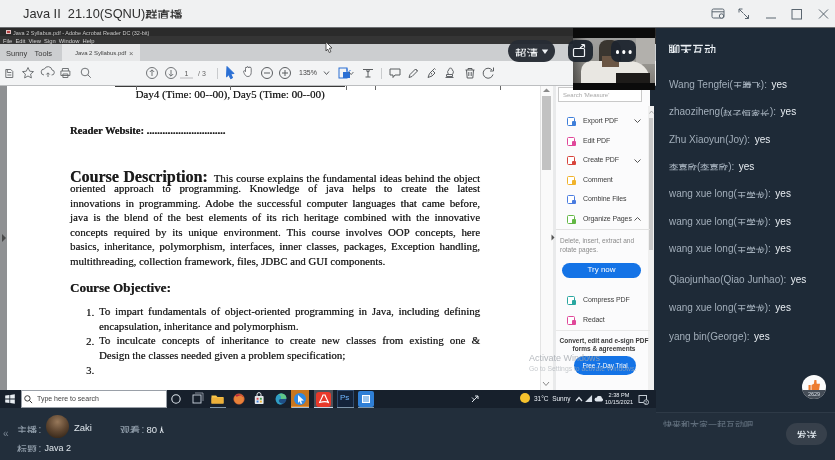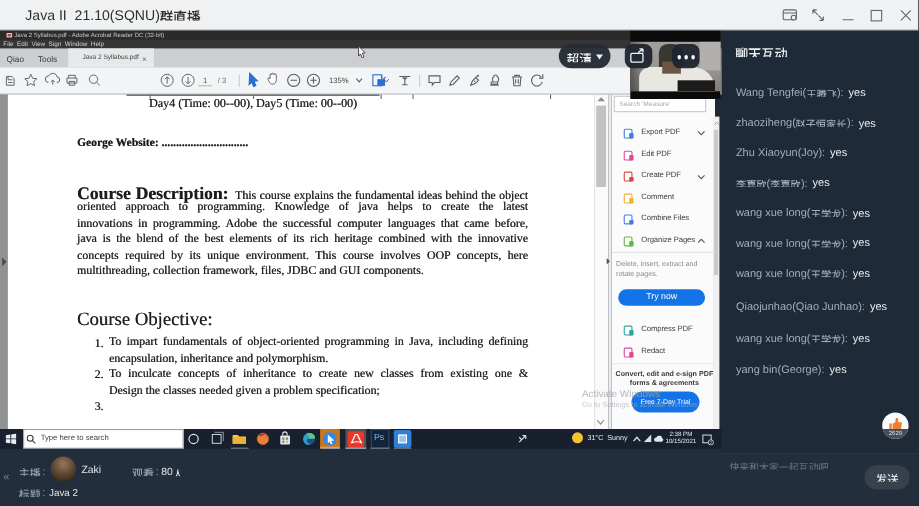--- a/index.html
+++ b/index.html
@@ -30,21 +30,21 @@
   </svg>
 
 <div class="a" style="left:0;top:28px;width:656px;height:8px;background:#2b2b2b"></div>
 <div class="a" style="left:0;top:36px;width:656px;height:8px;background:#353535"></div>
 <div class="a" style="left:6px;top:29.5px;width:4.5px;height:4.5px;background:#b84040;border:0.5px solid #e0c0c0"></div>
 <div class="a" style="left:13px;top:29.5px;font-size:5.5px;color:#c5c5c5">Java 2 Syllabus.pdf - Adobe Acrobat Reader DC (32-bit)</div>
 <div class="a" style="left:3px;top:37.5px;font-size:5.8px;color:#d2d2d2;word-spacing:1.5px">File Edit View Sign Window Help</div>
 
 <div class="a" style="left:0;top:44px;width:656px;height:17px;background:#ccced0"></div>
 <div class="a" style="left:62px;top:44px;width:78px;height:17px;background:#e7e8e9"></div>
-<div class="a" style="left:6px;top:49px;font-size:7.5px;color:#3a3a3a">Qiao</div>
+<div class="a" style="left:6px;top:49px;font-size:7.5px;color:#3a3a3a">Sunny</div>
 <div class="a" style="left:34.5px;top:49px;font-size:7.5px;color:#3a3a3a">Tools</div>
 <div class="a" style="left:75px;top:50px;font-size:6px;color:#444;letter-spacing:-0.05px">Java 2 Syllabus.pdf</div>
 <div class="a" style="left:129px;top:48.5px;font-size:7.5px;color:#666">×</div>
 <svg class="a" style="left:325px;top:42px" width="8" height="11" viewBox="0 0 8 11">
     <path d="M1 0l6 6-2.6.3 1.5 3.4-1.7.8-1.5-3.5L1 9z" fill="#fff" stroke="#333" stroke-width="0.8"></path>
   </svg>
 
 <div class="a" style="left:0;top:61px;width:656px;height:25px;background:#f3f4f5;border-bottom:1px solid #bcbec0"></div>
 <svg class="a" style="left:0;top:61px" width="500" height="25" viewBox="0 0 500 25">
     <g stroke="#63666a" fill="none" stroke-width="0.9">
@@ -111,30 +111,31 @@
   </svg>
 <div class="a" style="left:7px;top:86px;width:533px;height:304px;background:#ffffff"></div>
 
 <div class="a" style="left:115px;top:86px;width:230px;height:1px;background:#3a3a3a"></div>
 <div class="a" style="left:136px;top:86px;width:1px;height:3.5px;background:#666"></div>
 <div class="a" style="left:230px;top:86px;width:1px;height:3.5px;background:#666"></div>
 <div class="a" style="left:346px;top:86px;width:1px;height:3.5px;background:#666"></div>
 <div class="a" style="left:375px;top:86px;width:1px;height:3.5px;background:#666"></div>
 <div class="a" style="left:500px;top:86px;width:1px;height:3.5px;background:#666"></div>
 <div class="a ser" style="left:115px;top:88px;width:230px;text-align:center;font-size:11px">Day4 (Time: 00--00), Day5 (Time: 00--00)</div>
-<div class="a ser" style="left:70px;top:125px;font-size:10.5px;font-weight:bold">George Website: ..............................</div>
+<div class="a ser" style="left:70px;top:125px;font-size:10.5px;font-weight:bold">Reader Website: ..............................</div>
 <div class="a" style="left:70px;top:168px;width:410px">
  <div class="ser jl" style="font-size:10.8px;height:14.45px"><b style="font-size:16px">Course Description:</b>&nbsp; This course explains the fundamental ideas behind the object</div>
  <div class="ser jl" style="font-size:10.8px;height:14.45px">oriented approach to programming. Knowledge of java helps to create the latest</div>
  <div class="ser jl" style="font-size:10.8px;height:14.45px">innovations in programming. Adobe the successful computer languages that came before,</div>
  <div class="ser jl" style="font-size:10.8px;height:14.45px">java is the blend of the best elements of its rich heritage combined with the innovative</div>
  <div class="ser jl" style="font-size:10.8px;height:14.45px">concepts required by its unique environment. This course involves OOP concepts, here</div>
+ <div class="ser jl" style="font-size:10.8px;height:14.45px">basics, inheritance, polymorphism, interfaces, inner classes, packages, Exception handling,</div>
  <div class="ser" style="font-size:10.8px;height:14.45px">multithreading, collection framework, files, JDBC and GUI components.</div>
 </div>
-<div class="a ser" style="left:70px;top:280px;font-size:17px;font-weight:normal">Course Objective:</div>
+<div class="a ser" style="left:70px;top:280px;font-size:13px;font-weight:bold">Course Objective:</div>
 <div class="a ser" style="left:86px;top:305px;font-size:10.8px;line-height:14.5px">1.<br><br>2.<br><br>3.</div>
 <div class="a" style="left:99px;top:305px;width:381px">
  <div class="ser jl" style="font-size:10.8px;height:14.5px">To impart fundamentals of object-oriented programming in Java, including defining</div>
  <div class="ser" style="font-size:10.8px;height:14.5px">encapsulation, inheritance and polymorphism.</div>
  <div class="ser jl" style="font-size:10.8px;height:14.5px">To inculcate concepts of inheritance to create new classes from existing one &amp;</div>
  <div class="ser" style="font-size:10.8px;height:14.5px">Design the classes needed given a problem specification;</div>
 </div>
 
 <div class="a" style="left:540px;top:86px;width:13px;height:304px;background:#fafafa;border-left:1px solid #e4e4e4"></div>
 <svg class="a" style="left:543px;top:88px" width="7" height="5" viewBox="0 0 7 5">

